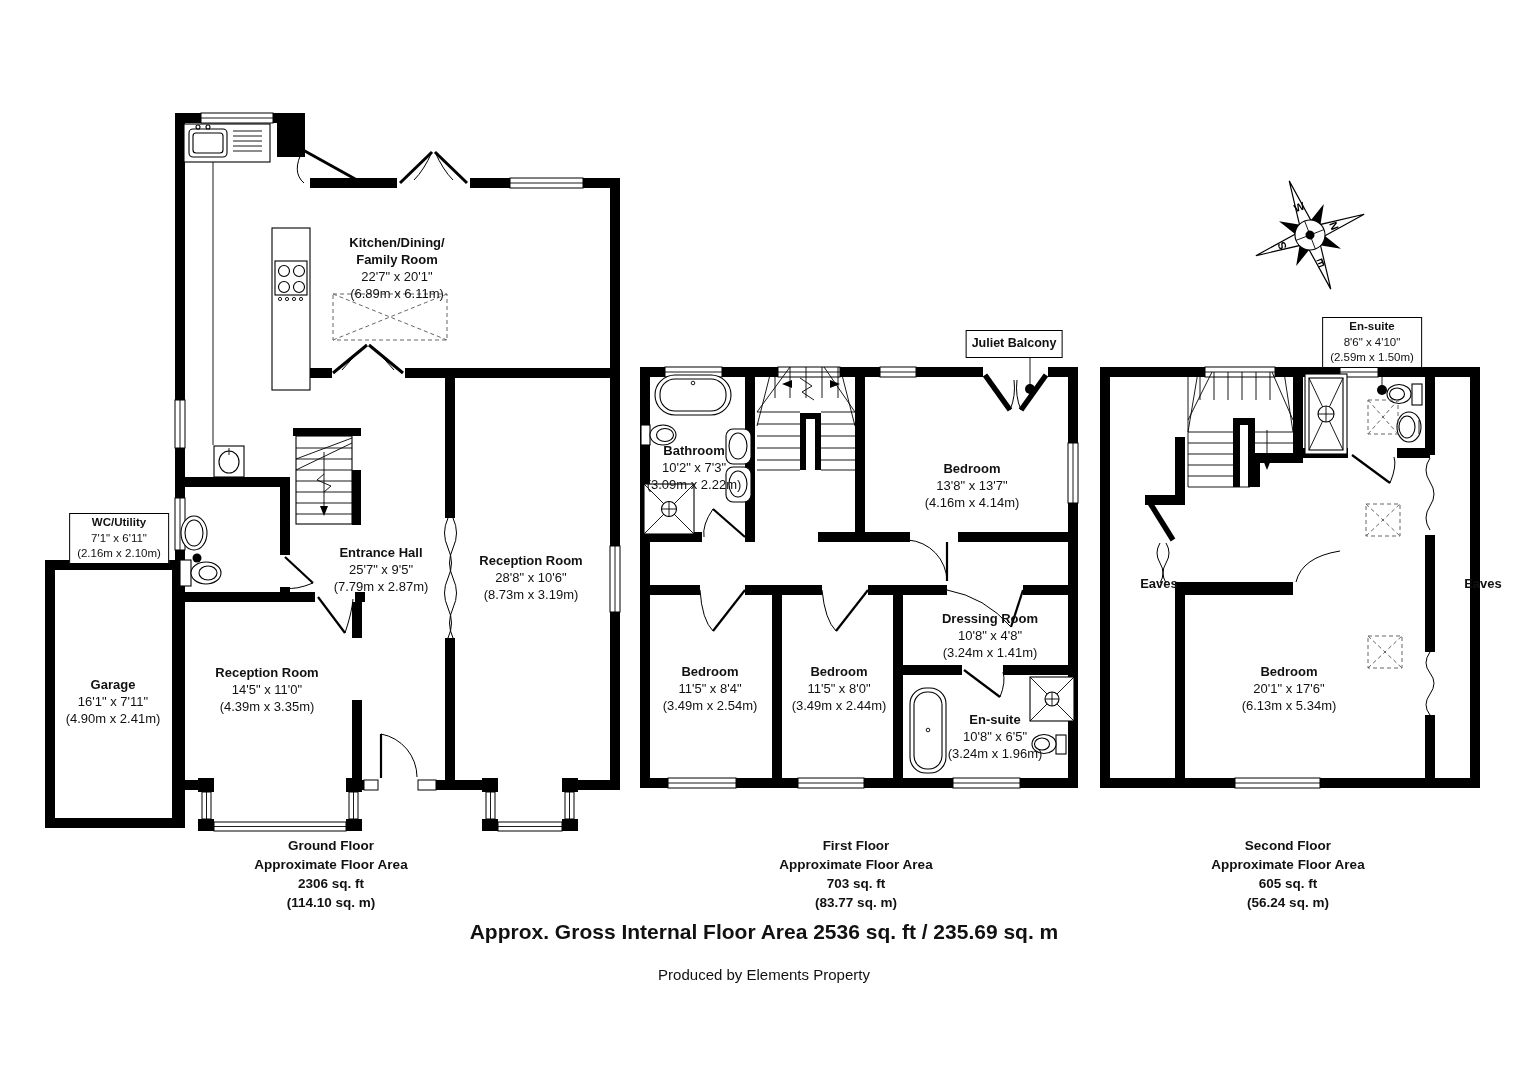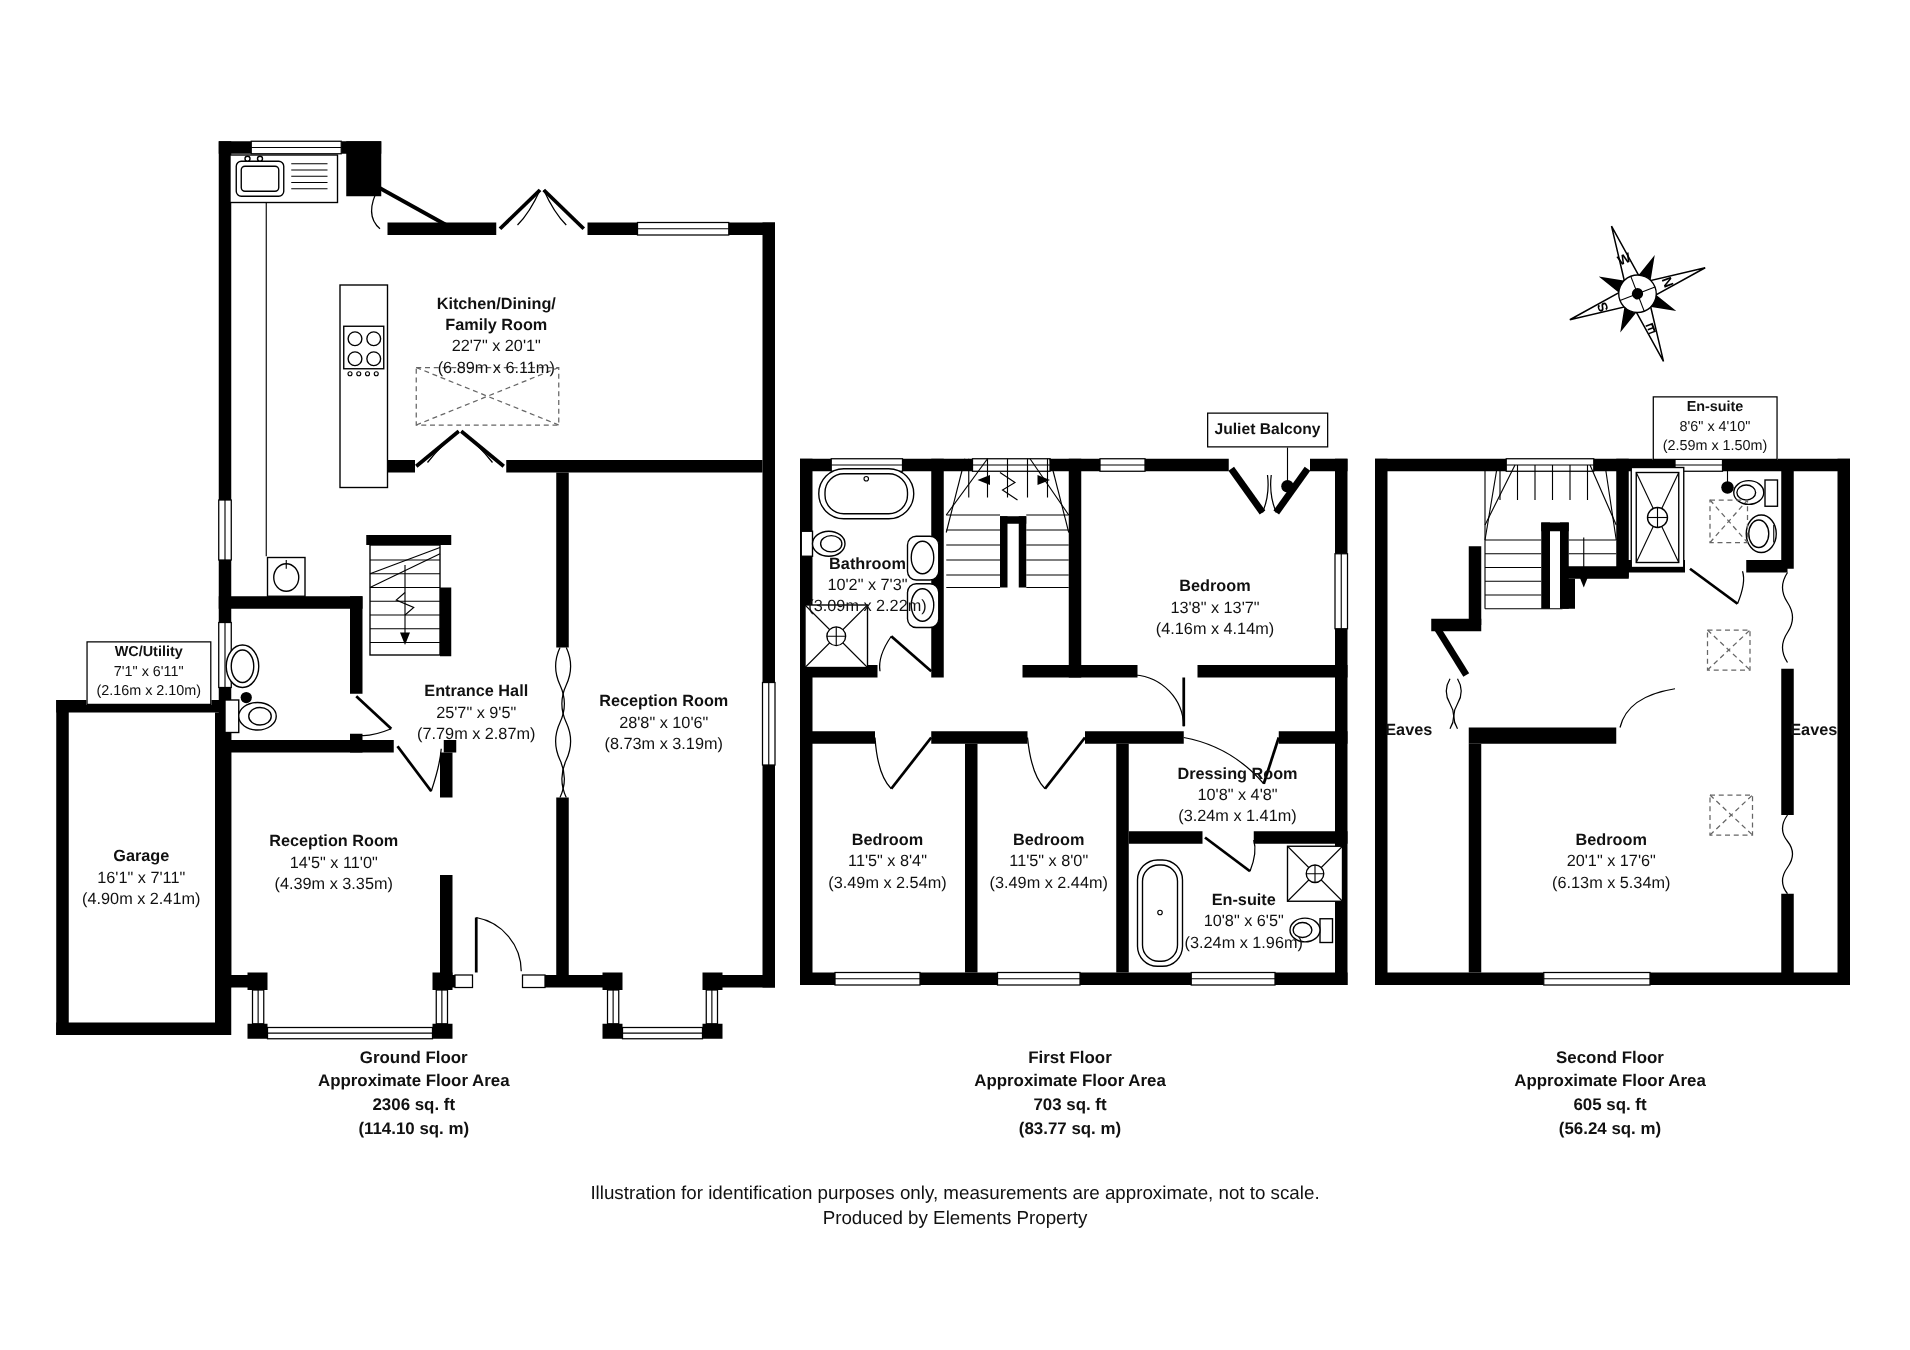--- a/index.html
+++ b/index.html
@@ -17,21 +17,21 @@
   .win{fill:#fff;stroke:#000;stroke-width:1;}
   .fix{fill:#fff;stroke:#000;stroke-width:1.1;}
   .dsh{fill:none;stroke:#666;stroke-width:1;stroke-dasharray:4 3;}
   .blk{fill:#000;}
   
   .lbl{position:absolute;transform:translateX(-50%);text-align:center;color:#111;
        font-size:13px;line-height:1.32;white-space:nowrap;}
   .lbl .nm{font-weight:bold;}
   .boxed{border:1px solid #000;background:#fff;padding:1px 7px;font-size:11.5px;line-height:1.35;}
   .jbox{border:1px solid #000;background:#fff;padding:4px 5px;font-size:12.5px;font-weight:bold;line-height:1.4;}
-  .eaves{font-weight:bold;font-size:13px;}
+  .eaves{font-weight:bold;font-size:13px;margin-left:32px;}
   .sum{font-weight:bold;font-size:13.5px;line-height:1.42;text-align:center;}
   .ft-title{position:absolute;transform:translateX(-50%);font-weight:bold;font-size:21px;color:#111;white-space:nowrap;}
   .ft-sub{position:absolute;transform:translateX(-50%);font-size:15px;color:#111;white-space:nowrap;}
 </style>
 </head>
 <body>
 
 <div class="canvas">
 
   <svg class="plan" style="left:40px;top:105px" width="590" height="735" viewBox="40 105 590 735">
@@ -536,16 +536,16 @@
     <div>20'1" x 17'6"</div>
     <div>(6.13m x 5.34m)</div>
   </div>
   <div class="lbl sum" style="left:1288px;top:836px">
     <div>Second Floor</div>
     <div>Approximate Floor Area</div>
     <div>605 sq. ft</div>
     <div>(56.24 sq. m)</div>
   </div>
 
-  <div class="ft-sub" style="left:764px;top:946px">Illustration for identification purposes only, measurements are approximate, not to scale.</div>
+  <div class="ft-title" style="left:764px;top:920px">Approx. Gross Internal Floor Area 2536 sq. ft / 235.69 sq. m</div>
   <div class="ft-sub" style="left:764px;top:966px">Produced by Elements Property</div>
 
 </div>
 
 </body></html>

